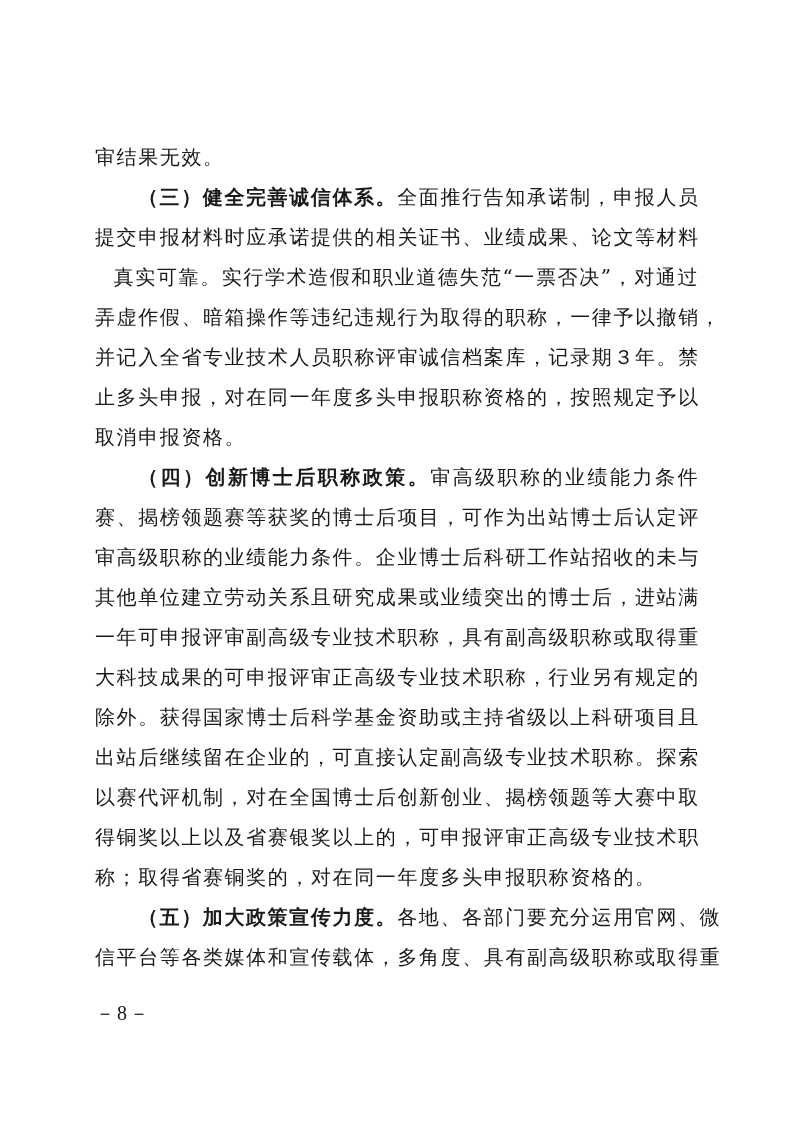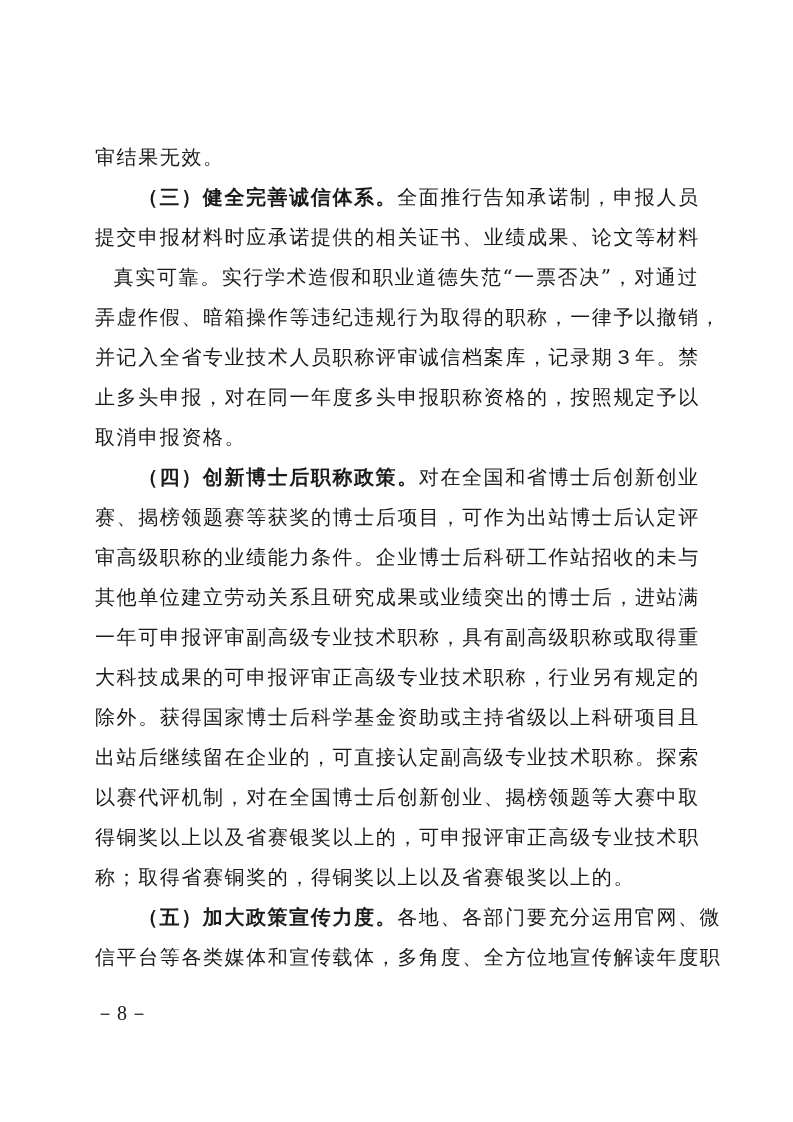--- a/index.html
+++ b/index.html
@@ -83,21 +83,21 @@
   </div>
   <div class="line">
     <span class="justify" style="width:100%;">止多头申报，对在同一年度多头申报职称资格的，按照规定予以</span>
   </div>
   <div class="line last">
     <span>取消申报资格。</span>
   </div>
 
   <div class="line indent">
     <span class="justify" style="width:100%;">
-      <span class="heading">（四）创新博士后职称政策。</span><span>对在全国和省博士后创新创业</span>
+      <span class="heading">（四）创新博士后职称政策。</span><span>审高级职称的业绩能力条件</span>
     </span>
   </div>
   <div class="line">
     <span class="justify" style="width:100%;">赛、揭榜领题赛等获奖的博士后项目，可作为出站博士后认定评</span>
   </div>
   <div class="line">
     <span class="justify" style="width:100%;">审高级职称的业绩能力条件。企业博士后科研工作站招收的未与</span>
   </div>
   <div class="line">
     <span class="justify" style="width:100%;">其他单位建立劳动关系且研究成果或业绩突出的博士后，进站满</span>
@@ -114,26 +114,26 @@
   <div class="line">
     <span class="justify" style="width:100%;">出站后继续留在企业的，可直接认定副高级专业技术职称。探索</span>
   </div>
   <div class="line">
     <span class="justify" style="width:100%;">以赛代评机制，对在全国博士后创新创业、揭榜领题等大赛中取</span>
   </div>
   <div class="line">
     <span class="justify" style="width:100%;">得铜奖以上以及省赛银奖以上的，可申报评审正高级专业技术职</span>
   </div>
   <div class="line last">
-    <span>称；取得省赛铜奖的，得铜奖以上以及省赛银奖以上的。</span>
+    <span>称；取得省赛铜奖的，对在同一年度多头申报职称资格的。</span>
   </div>
 
   <div class="line indent">
     <span class="justify" style="width:100%;">
       <span class="heading">（五）加大政策宣传力度。</span><span>各地、各部门要充分运用官网、微</span>
     </span>
   </div>
   <div class="line">
-    <span class="justify" style="width:100%;">信平台等各类媒体和宣传载体，多角度、全方位地宣传解读年度职</span>
+    <span class="justify" style="width:100%;">信平台等各类媒体和宣传载体，多角度、具有副高级职称或取得重</span>
   </div>
 </div>
 
 <div class="page-number">－8－</div>
 
 </body></html>

